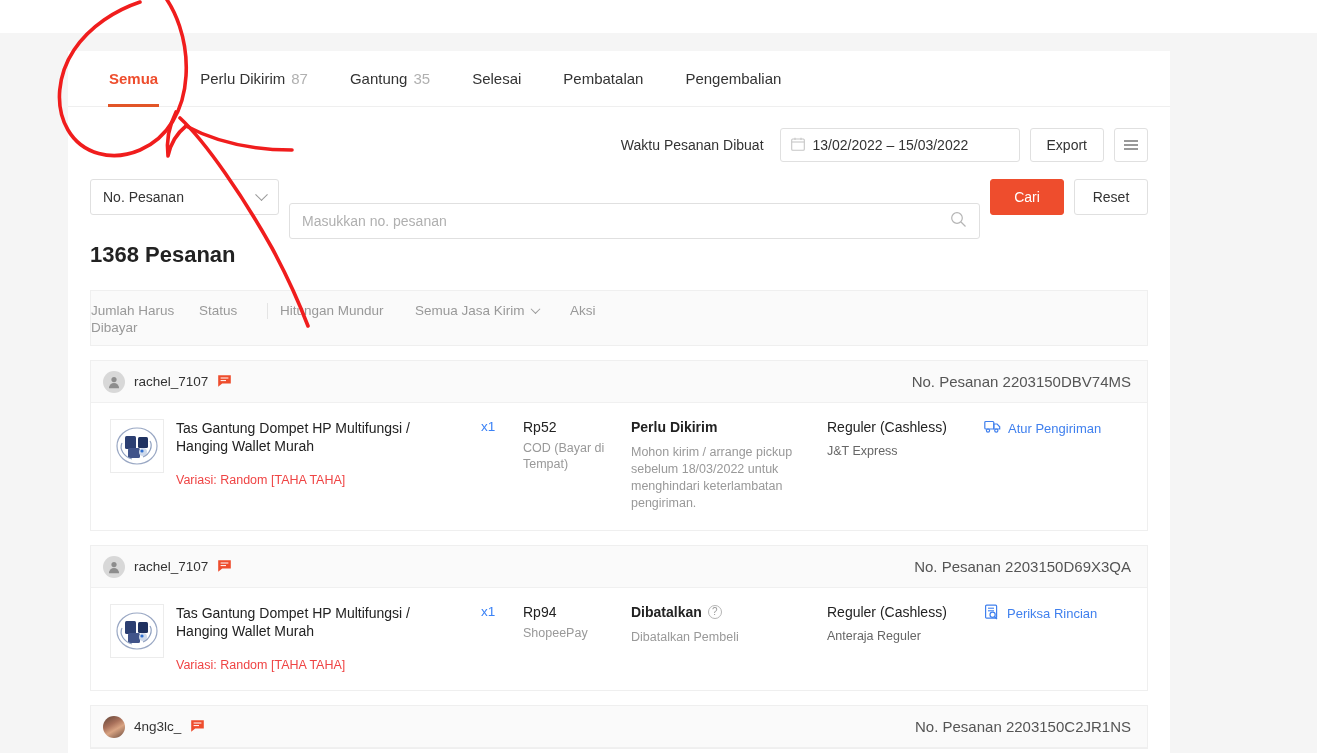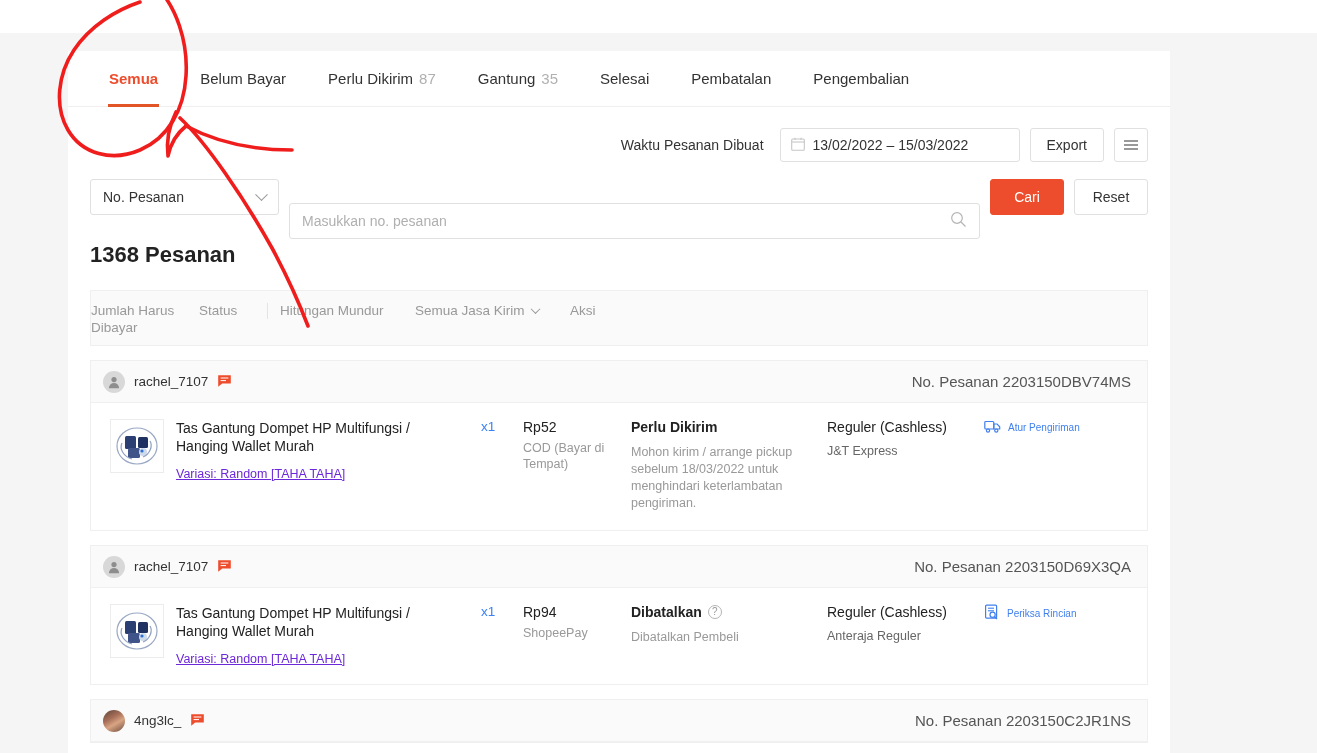--- a/index.html
+++ b/index.html
@@ -244,21 +244,21 @@
   .prod-cell { width: 390px; padding-left: 19px; display: flex; gap: 12px; }
   .thumb {
     width: 54px; height: 54px;
     border: 1px solid #ececec;
     background: #fff;
     flex: none;
     display: flex; align-items: center; justify-content: center;
     overflow: hidden;
   }
   .prod-title { font-size: 14px; color: #222; line-height: 18px; width: 272px; }
-  .prod-var { font-size: 12.5px; color: #6d28d9; margin-top: 12px; text-decoration: underline; }
+  .prod-var { font-size: 12.5px; color: #ef4444; margin-top: 18px; }
   .qty-cell { width: 42px; font-size: 13.5px; color: #3b82f6; }
   .pay-cell { width: 108px; }
   .pay-amt { font-size: 14px; color: #222; }
   .pay-meth { font-size: 12.5px; color: #999; margin-top: 5px; line-height: 16px; }
   .status-cell { width: 196px; padding-right: 18px; }
   .status-main {
     font-size: 14px; color: #222; font-weight: bold;
     display: flex; align-items: center; gap: 6px;
   }
   .status-sub { font-size: 12.5px; color: #999; margin-top: 9px; line-height: 17px; }
@@ -267,21 +267,21 @@
     border: 1.2px solid #b5b5b5; color: #9a9a9a;
     font-size: 10px; line-height: 12px; text-align: center;
     font-weight: normal; display: inline-block;
   }
   .ship-cell { width: 157px; }
   .ship-main { font-size: 14px; color: #222; }
   .ship-sub { font-size: 12.5px; color: #666; margin-top: 9px; }
   .action-cell { flex: 1; }
   .action-link {
     display: flex; align-items: center; gap: 7px;
-    color: #4080ee; font-size: 10px; cursor: pointer;
+    color: #4080ee; font-size: 13px; cursor: pointer;
   }
 
   
   .annotation {
     position: absolute;
     left: 0; top: 0;
     width: 1317px; height: 753px;
     pointer-events: none;
   }
 </style>
@@ -290,23 +290,20 @@
 
 <div id="page">
 
   <div class="backdrop"></div>
 
   <div class="content-card">
 
     <div class="tabs">
       <div class="tab active">
         <span>Semua</span>
-      </div>
-      <div class="tab">
-        <span>Belum Bayar</span>
       </div>
       <div class="tab">
         <span>Perlu Dikirim</span>
         <span class="cnt">87</span>
       </div>
       <div class="tab">
         <span>Gantung</span>
         <span class="cnt">35</span>
       </div>
       <div class="tab">

